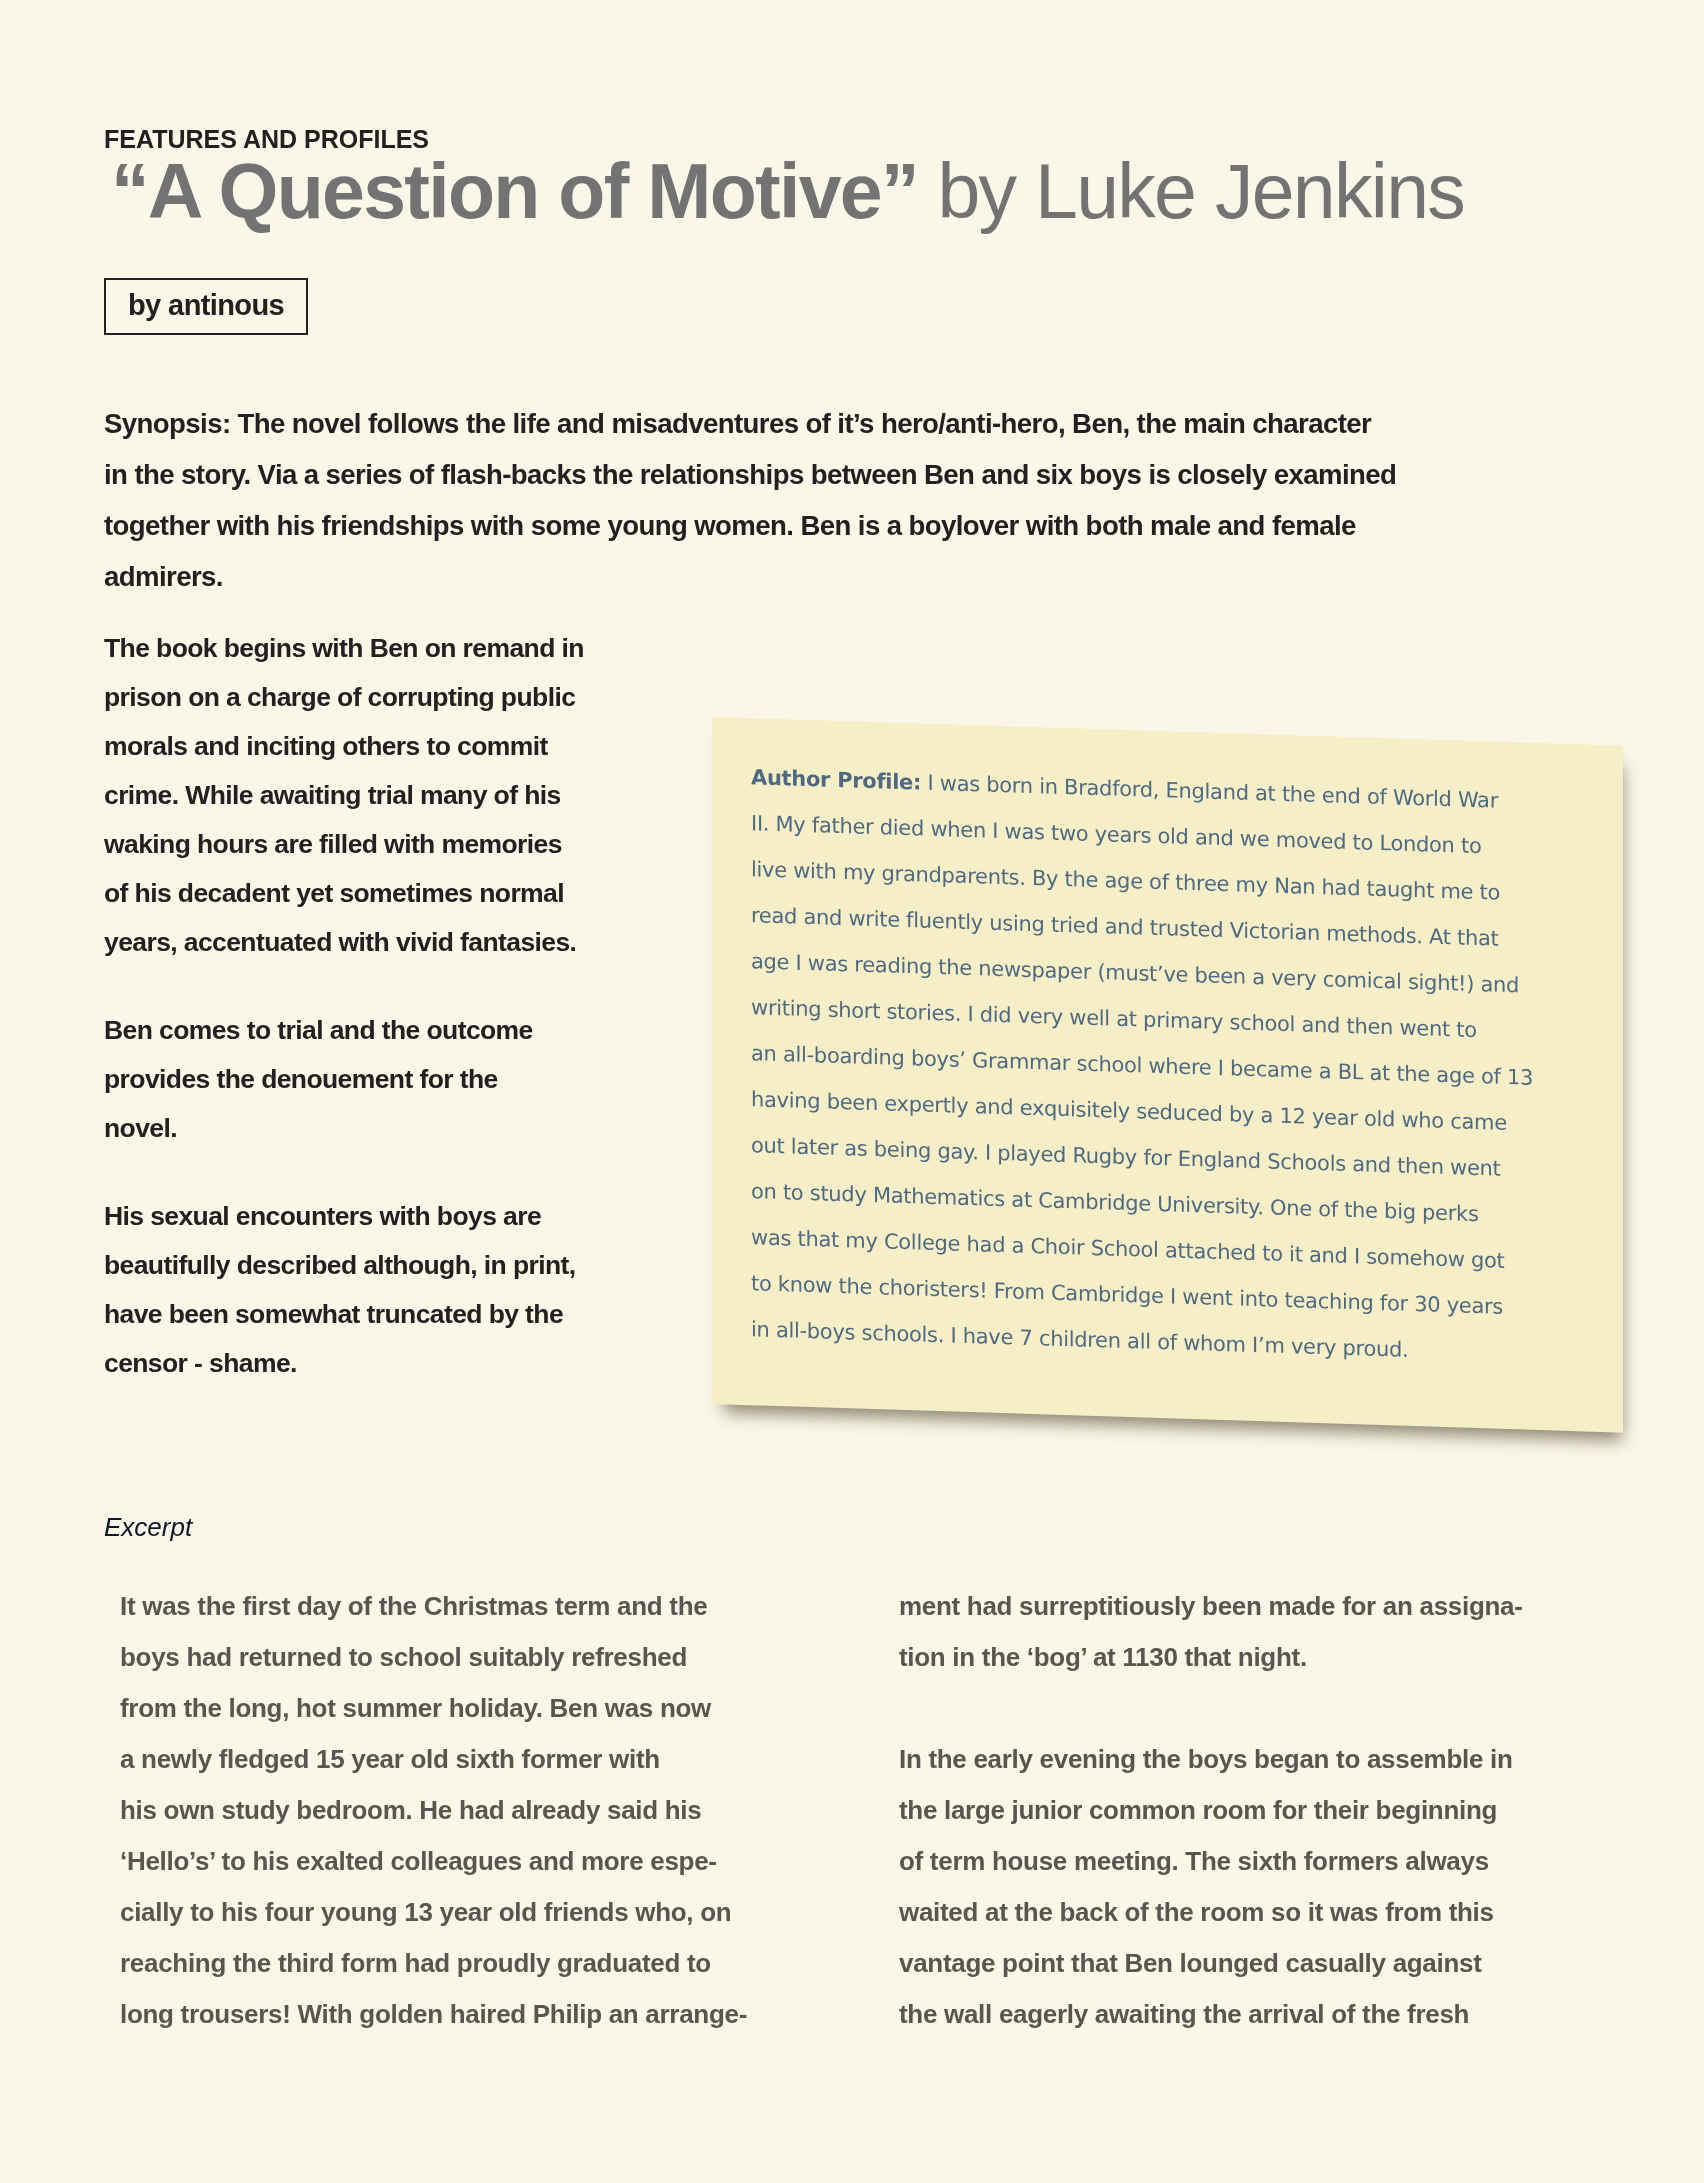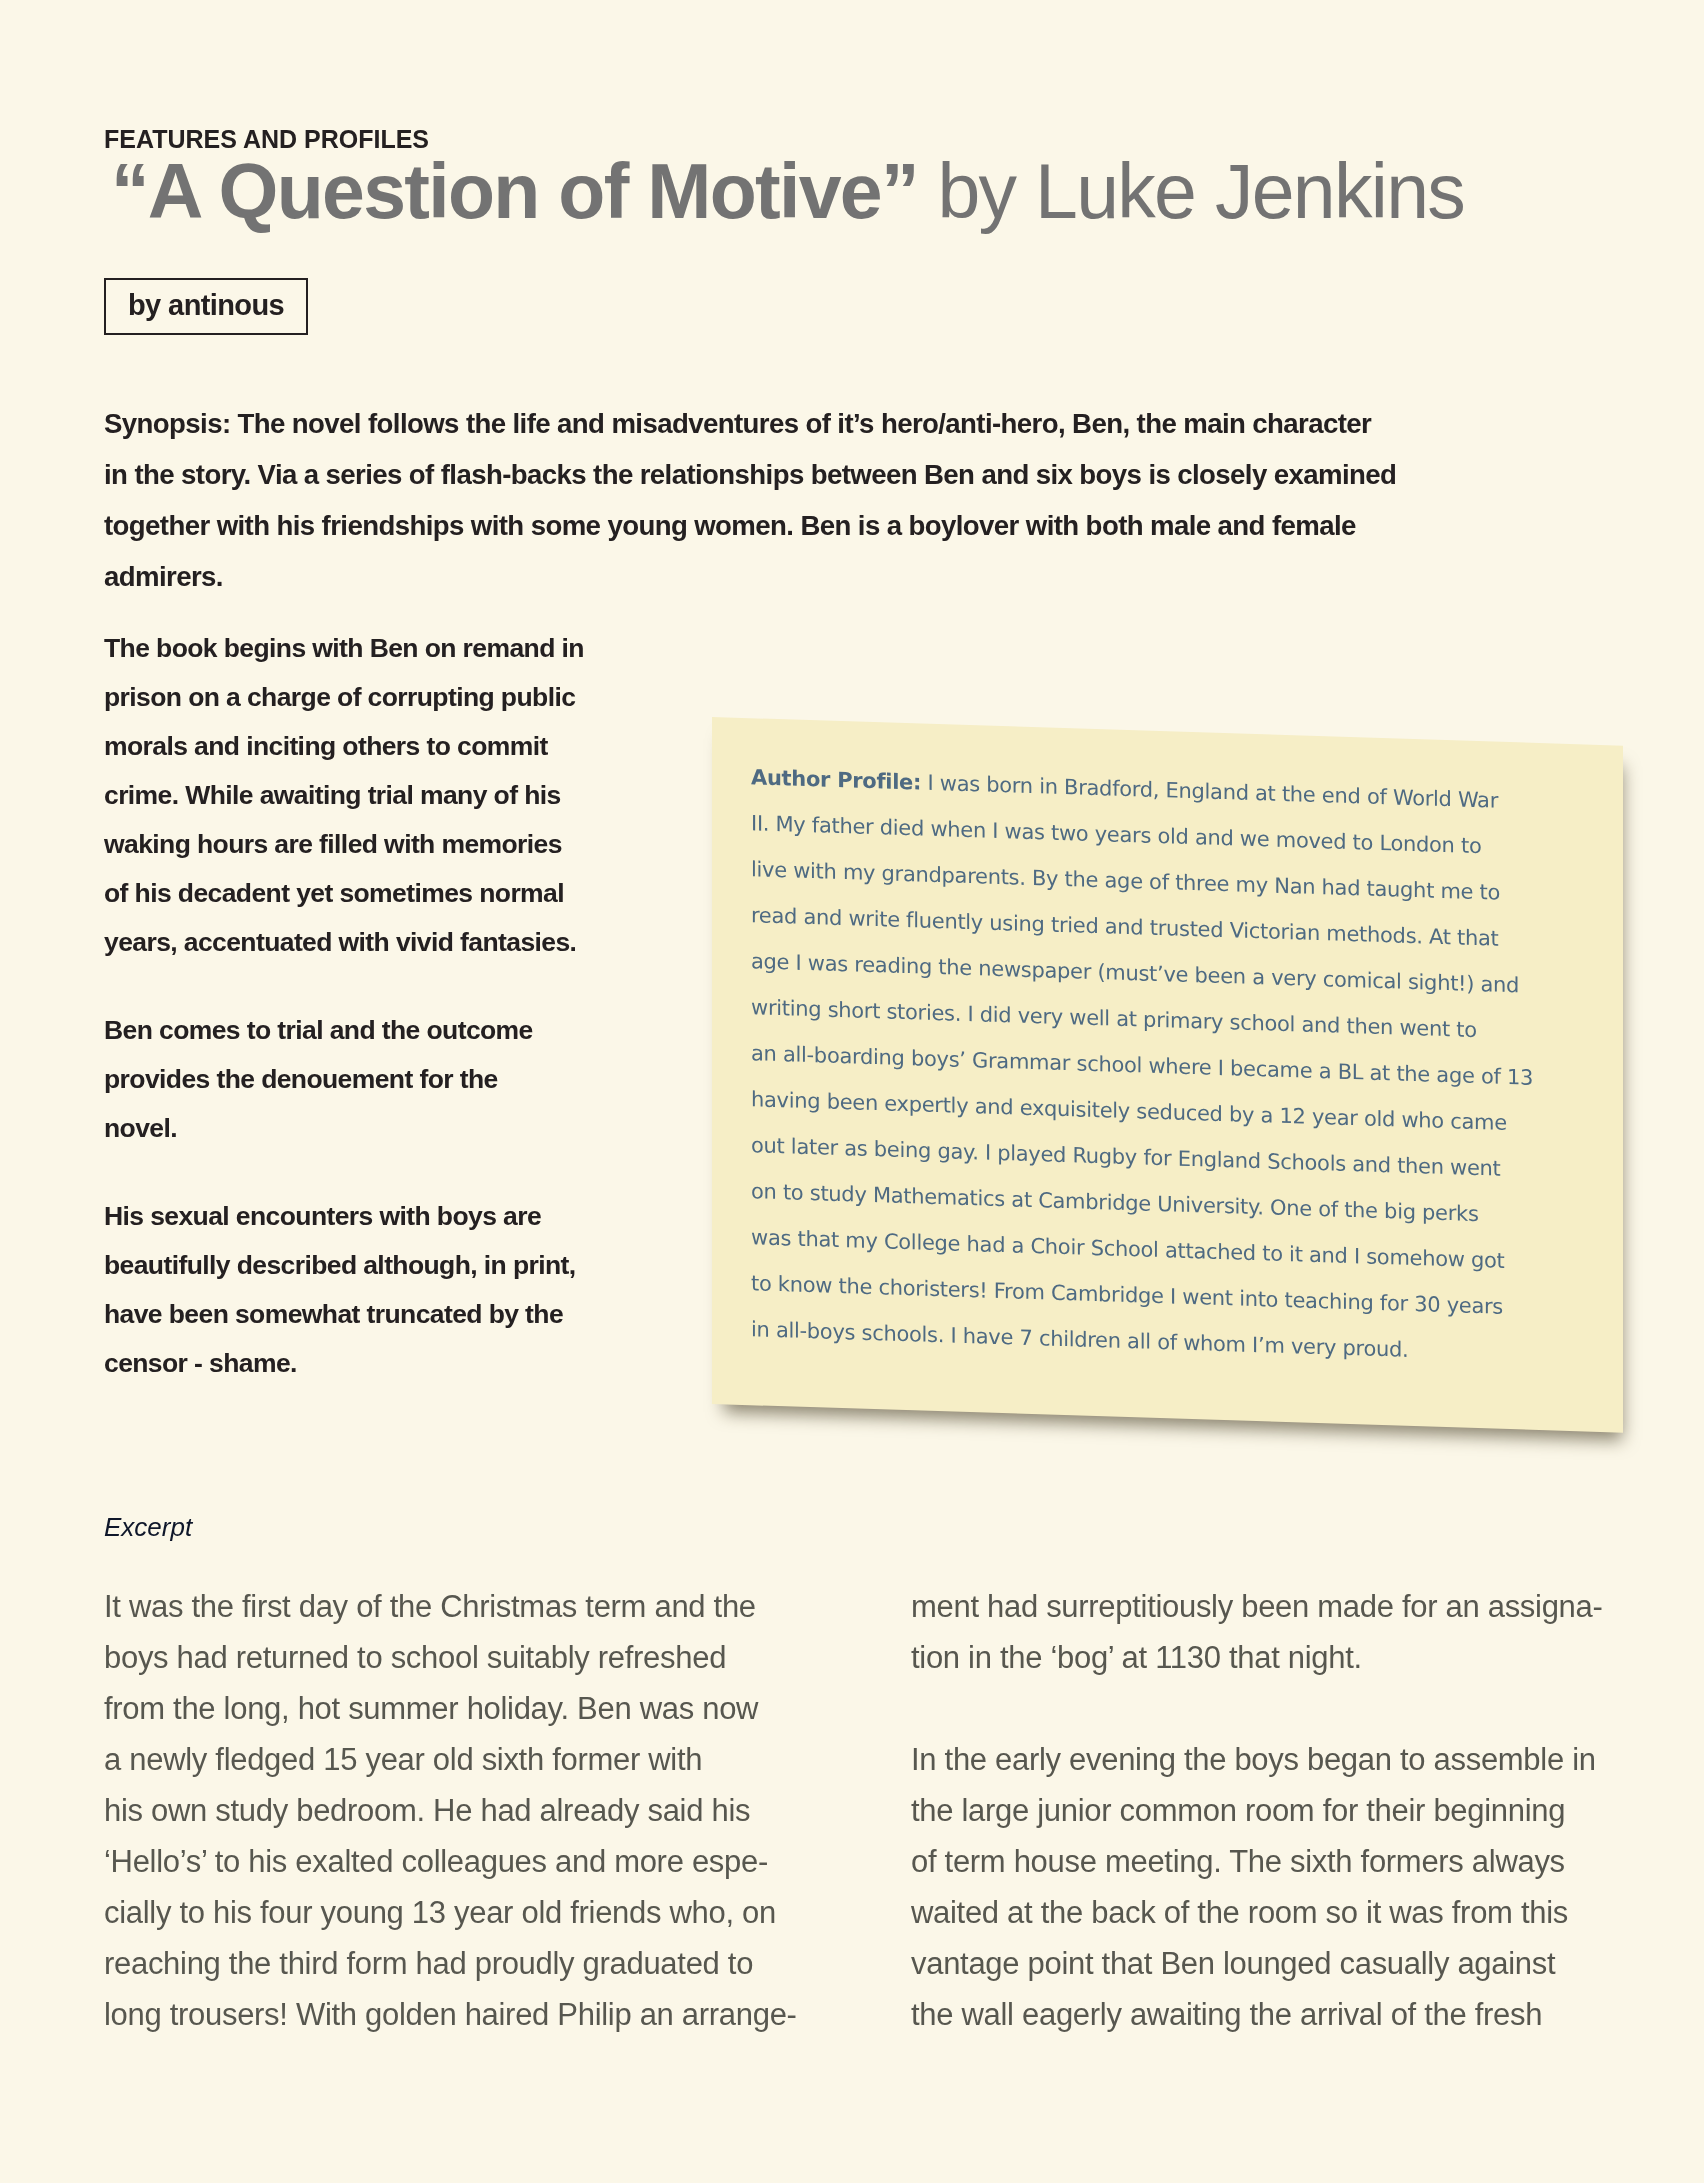--- a/index.html
+++ b/index.html
@@ -64,25 +64,26 @@
   .note-text .note-label{font-weight:bold;}
 
   .excerpt-heading{
     position:absolute;left:104px;top:1512px;
     font-size:26px;font-style:italic;font-weight:400;
     color:#0f172a;letter-spacing:0px;
   }
 
   .excerpt-col{
     position:absolute;top:1581px;
-    font-size:31px;font-weight:400;line-height:51px;letter-spacing:-0.3px;
+    font-size:26px;font-weight:700;line-height:51px;letter-spacing:-0.3px;
     color:#57574f;
+    margin-left:16px;
   }
   .excerpt-col.col1{left:104px;width:733px;}
-  .excerpt-col.col2{left:911px;width:733px;}
+  .excerpt-col.col2{left:883px;width:733px;}
   .excerpt-col p{margin:0 0 51px 0;}
 
   .footer{
     position:absolute;left:0;top:2072px;width:1705px;
     display:flex;align-items:center;
   }
   .footer .rule{flex:1;height:4.4px;background:#242021;}
   .footer .pagenum{
     padding:0 14.3px;
     font-size:35px;font-weight:400;color:#242021;

